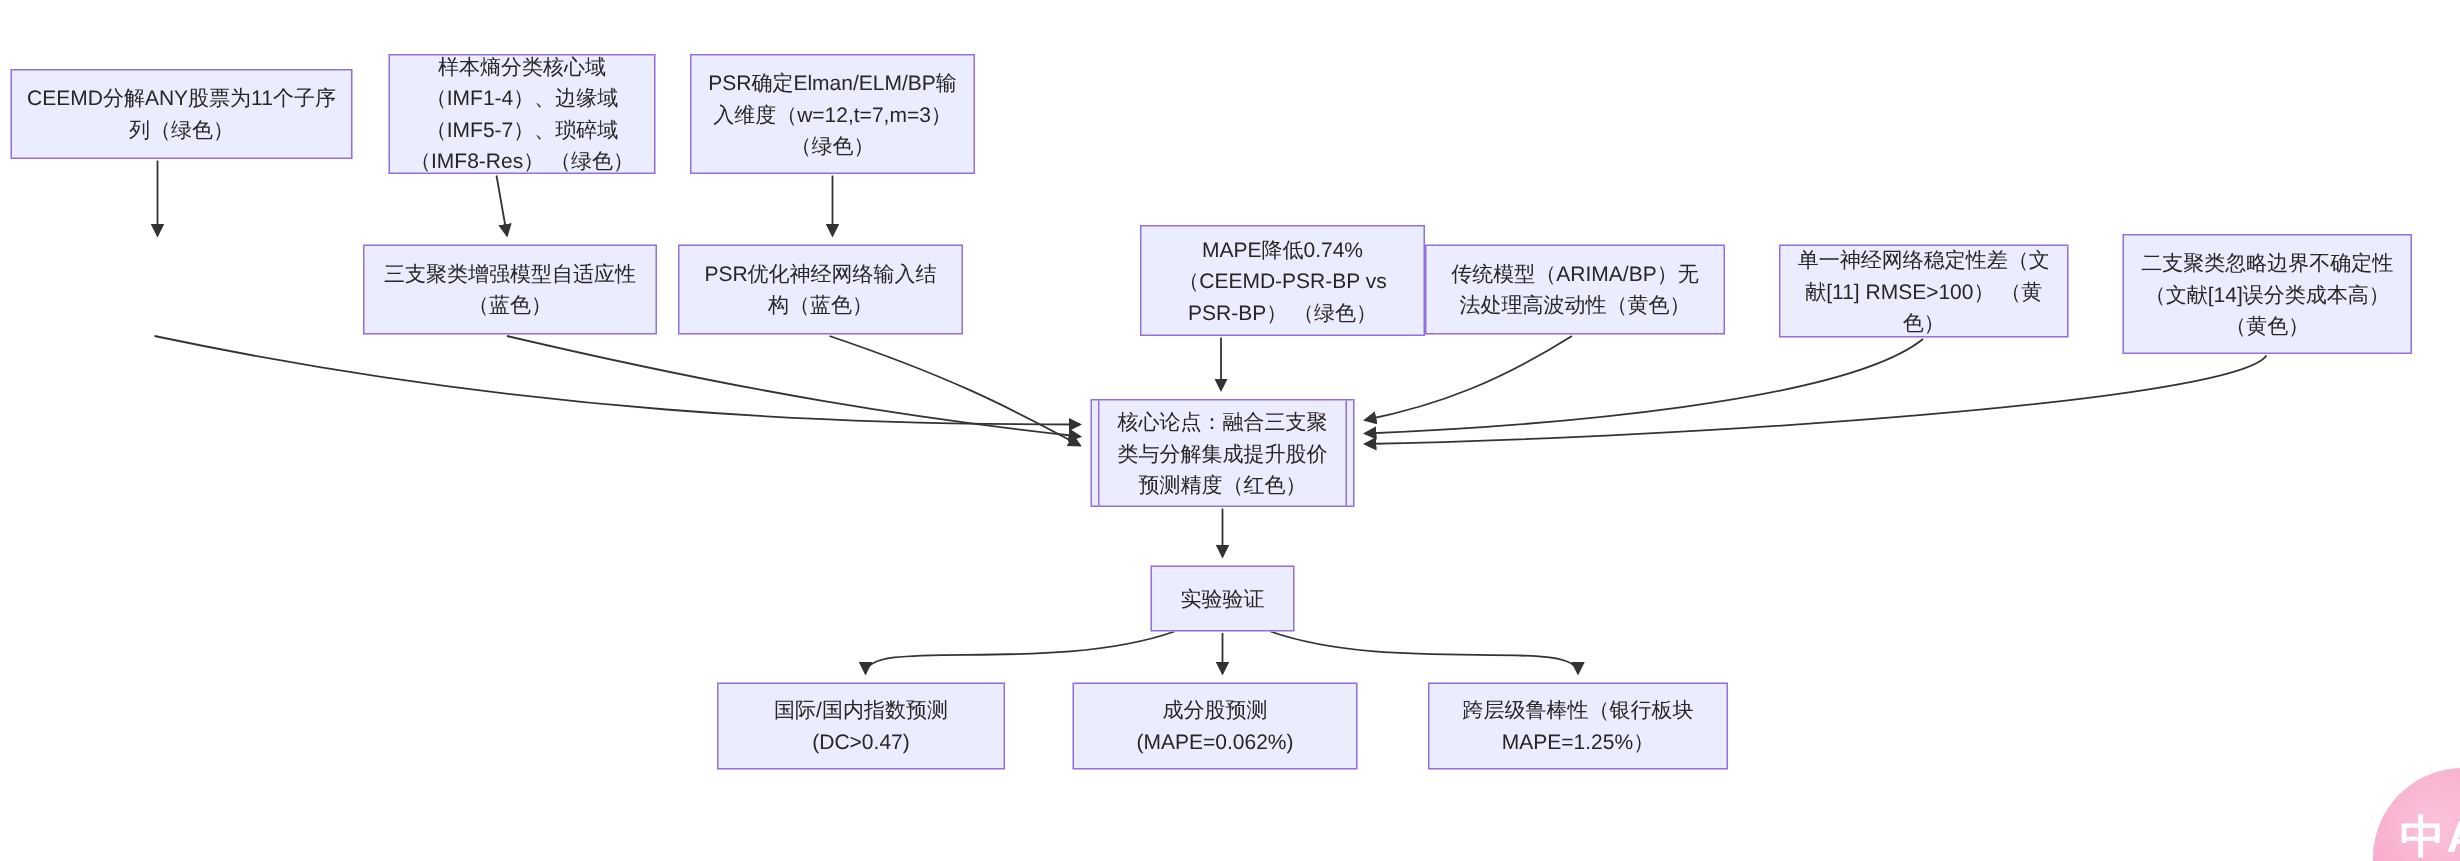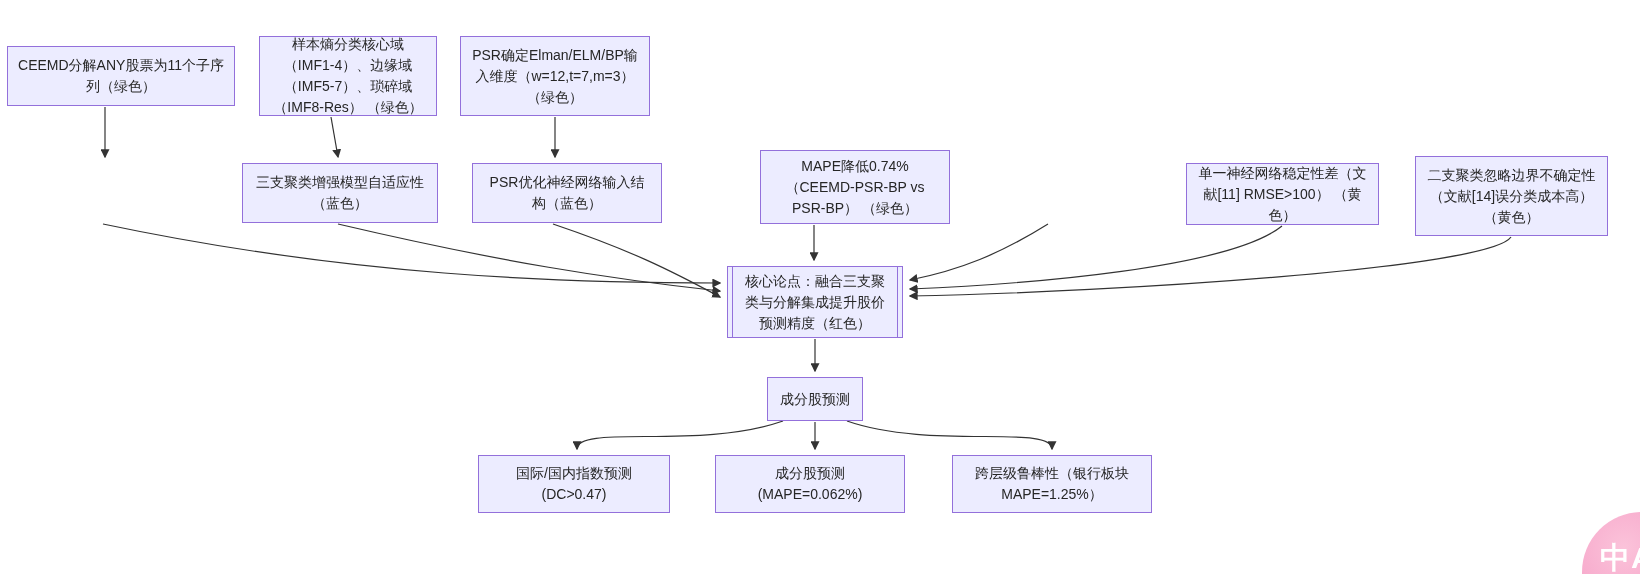--- a/index.html
+++ b/index.html
@@ -44,21 +44,21 @@
   }
   .node.subroutine::before{left:4px;}
   .node.subroutine::after{right:4px;}
 
   
   #n1 {left:7px;   top:46px;  width:228px; height:60px;}
   #n2 {left:242px; top:36px;  width:178px; height:80px;margin-left:17px;}
   #n3 {left:460px; top:36px;  width:190px; height:80px;}
   #n4 {left:7px;   top:163px; width:196px; height:60px;}
   #n5 {left:242px; top:163px; width:196px; height:60px;}
-  #n6 {left:472px; top:163px; width:190px; height:60px;}
+  #n6 {left:452px; top:163px; width:190px; height:60px;}
   #n7 {left:760px; top:150px; width:190px; height:74px;}
   #n8 {left:950px; top:163px; width:200px; height:60px;}
   #n9 {left:1186px;top:163px; width:193px; height:62px;}
   #n10{left:1415px;top:156px; width:193px; height:80px;}
   #core{left:727px;top:266px; width:176px; height:72px;}
   #exp {left:767px;top:377px; width:96px;  height:44px;}
   #n12{left:478px; top:455px; width:192px; height:58px;}
   #n13{left:715px; top:455px; width:190px; height:58px;}
   #n14{left:952px; top:455px; width:200px; height:58px;}
 
@@ -110,24 +110,25 @@
       <path d="M847,421 C 930,450 1052,424 1052,449" marker-end="url(#arrow)"></path>
     </g>
   </svg>
 
   <div class="node" id="n1">CEEMD分解ANY股票为11个子序列（绿色）</div>
   <div class="node" id="n2">样本熵分类核心域（IMF1-4）、边缘域（IMF5-7）、琐碎域（IMF8-Res） （绿色）</div>
   <div class="node" id="n3">PSR确定Elman/ELM/BP输入维度（w=12,t=7,m=3） （绿色）</div>
   <div class="node" id="n5">三支聚类增强模型自适应性（蓝色）</div>
   <div class="node" id="n6">PSR优化神经网络输入结构（蓝色）</div>
   <div class="node" id="n7">MAPE降低0.74%（CEEMD-PSR-BP vs PSR-BP） （绿色）</div>
+  <div class="node" id="n8">传统模型（ARIMA/BP）无法处理高波动性（黄色）</div>
   <div class="node" id="n9">单一神经网络稳定性差（文献[11] RMSE&gt;100） （黄色）</div>
   <div class="node" id="n10">二支聚类忽略边界不确定性（文献[14]误分类成本高）（黄色）</div>
   <div class="node subroutine" id="core">核心论点：融合三支聚类与分解集成提升股价预测精度（红色）</div>
-  <div class="node" id="exp">成分股预测</div>
+  <div class="node" id="exp">实验验证</div>
   <div class="node" id="n12">国际/国内指数预测 (DC&gt;0.47)</div>
   <div class="node" id="n13">成分股预测 (MAPE=0.062%)</div>
   <div class="node" id="n14">跨层级鲁棒性（银行板块 MAPE=1.25%）</div>
 
   <div class="translate-badge">
     <span class="glyph">中A</span>
   </div>
 
 </div>
 

